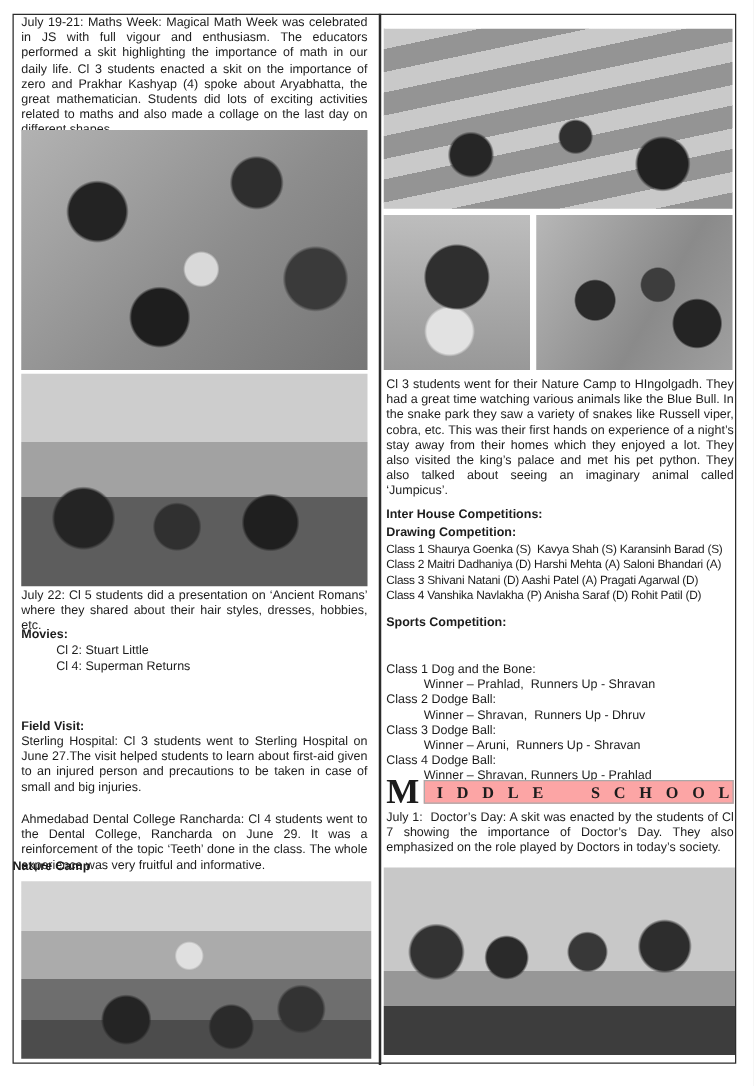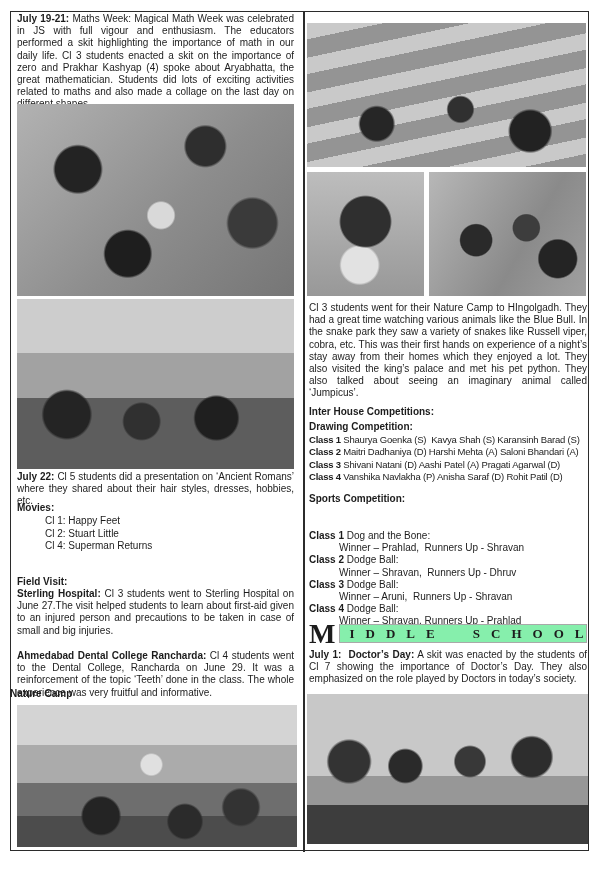--- a/index.html
+++ b/index.html
@@ -5,21 +5,21 @@
   html,body{margin:0;padding:0;background:#e9e9e9;}
   .page{
     position:relative;width:603px;height:869px;background:#ffffff;
     font-family:"Liberation Sans","DejaVu Sans",sans-serif;
     color:#1c1c1c;overflow:hidden;margin:0 auto;
   }
   .frame{position:absolute;left:10px;top:11px;width:579px;height:840px;border:1.5px solid #2b2b2b;box-sizing:border-box;}
   .divider{position:absolute;left:303px;top:11px;width:2px;height:841px;background:#2b2b2b;}
   .abs{position:absolute;}
   .para{font-size:10px;line-height:12.2px;text-align:justify;}
-  .b{font-weight:bold;}
+  .b{font-weight:normal;}
   .h{font-size:10px;font-weight:bold;line-height:12.2px;}
   .list{font-size:10px;line-height:12.6px;}
   .row1{font-size:9.5px;line-height:12.3px;letter-spacing:-0.2px;white-space:nowrap;}
   .srow{font-size:10px;line-height:12.2px;}
   .srow .res{padding-left:30px;white-space:nowrap;}
   .photo{position:absolute;background-color:#9a9a9a;}
   .ph1{background:
     radial-gradient(circle at 52% 58%, #d9d9d9 0 7%, rgba(0,0,0,0) 8%),
     radial-gradient(circle at 22% 34%, #232323 0 9%, rgba(0,0,0,0) 10%),
     radial-gradient(circle at 68% 22%, #2e2e2e 0 8%, rgba(0,0,0,0) 9%),
@@ -52,21 +52,21 @@
     radial-gradient(circle at 82% 70%, #242424 0 12%, rgba(0,0,0,0) 13%),
     linear-gradient(120deg, #b7b7b7, #8a8a8a 60%, #a0a0a0);}
   .phD{background:
     radial-gradient(circle at 15% 45%, #333333 0 8%, rgba(0,0,0,0) 9%),
     radial-gradient(circle at 35% 48%, #2a2a2a 0 8%, rgba(0,0,0,0) 9%),
     radial-gradient(circle at 58% 45%, #383838 0 8%, rgba(0,0,0,0) 9%),
     radial-gradient(circle at 80% 42%, #2d2d2d 0 8%, rgba(0,0,0,0) 9%),
     linear-gradient(#c8c8c8 0 55%, #979797 55% 74%, #3d3d3d 74%);}
   .banner{display:flex;align-items:center;}
   .banner .initial{font-family:"Liberation Serif","DejaVu Serif",serif;font-weight:bold;font-size:28px;line-height:26px;}
-  .banner .bar{flex:1;margin-left:4px;height:17px;background:#86efac;border:1px solid #a9a9a9;
+  .banner .bar{flex:1;margin-left:4px;height:17px;background:#fca5a5;border:1px solid #a9a9a9;
     display:flex;align-items:center;overflow:hidden;
     font-family:"Liberation Serif","DejaVu Serif",serif;font-weight:bold;font-size:13px;
     letter-spacing:11px;word-spacing:13px;padding-left:9px;white-space:nowrap;}
 </style>
 </head>
 <body>
 
 <div class="page">
   <div class="frame"></div>
   <div class="divider"></div>
@@ -78,21 +78,20 @@
   <div class="photo ph1" style="left:17px;top:104px;width:277px;height:192px;" title="students-making-maths-collage"></div>
 
   <div class="photo ph2" style="left:17px;top:299px;width:277px;height:170px;" title="class-group-activity"></div>
 
   <div class="abs para" style="left:17px;top:471px;width:277px;">
     <span class="b">July 22:</span><span> Cl 5 students did a presentation on ‘Ancient Romans’ where they shared about their hair styles, dresses, hobbies, etc.</span>
   </div>
 
   <div class="abs h" style="left:17px;top:502px;width:277px;">Movies:</div>
   <div class="abs list" style="left:45px;top:515px;width:249px;">
-    <div>Cl 1: Happy Feet</div>
     <div>Cl 2: Stuart Little</div>
     <div>Cl 4: Superman Returns</div>
   </div>
 
   <div class="abs h" style="left:17px;top:576px;width:277px;">Field Visit:</div>
 
   <div class="abs para" style="left:17px;top:588px;width:277px;">
     <span class="b">Sterling Hospital:</span><span> Cl 3 students went to Sterling Hospital on June 27.The visit helped students to learn about first-aid given to an injured person and precautions to be taken in case of small and big injuries.</span>
   </div>
 

